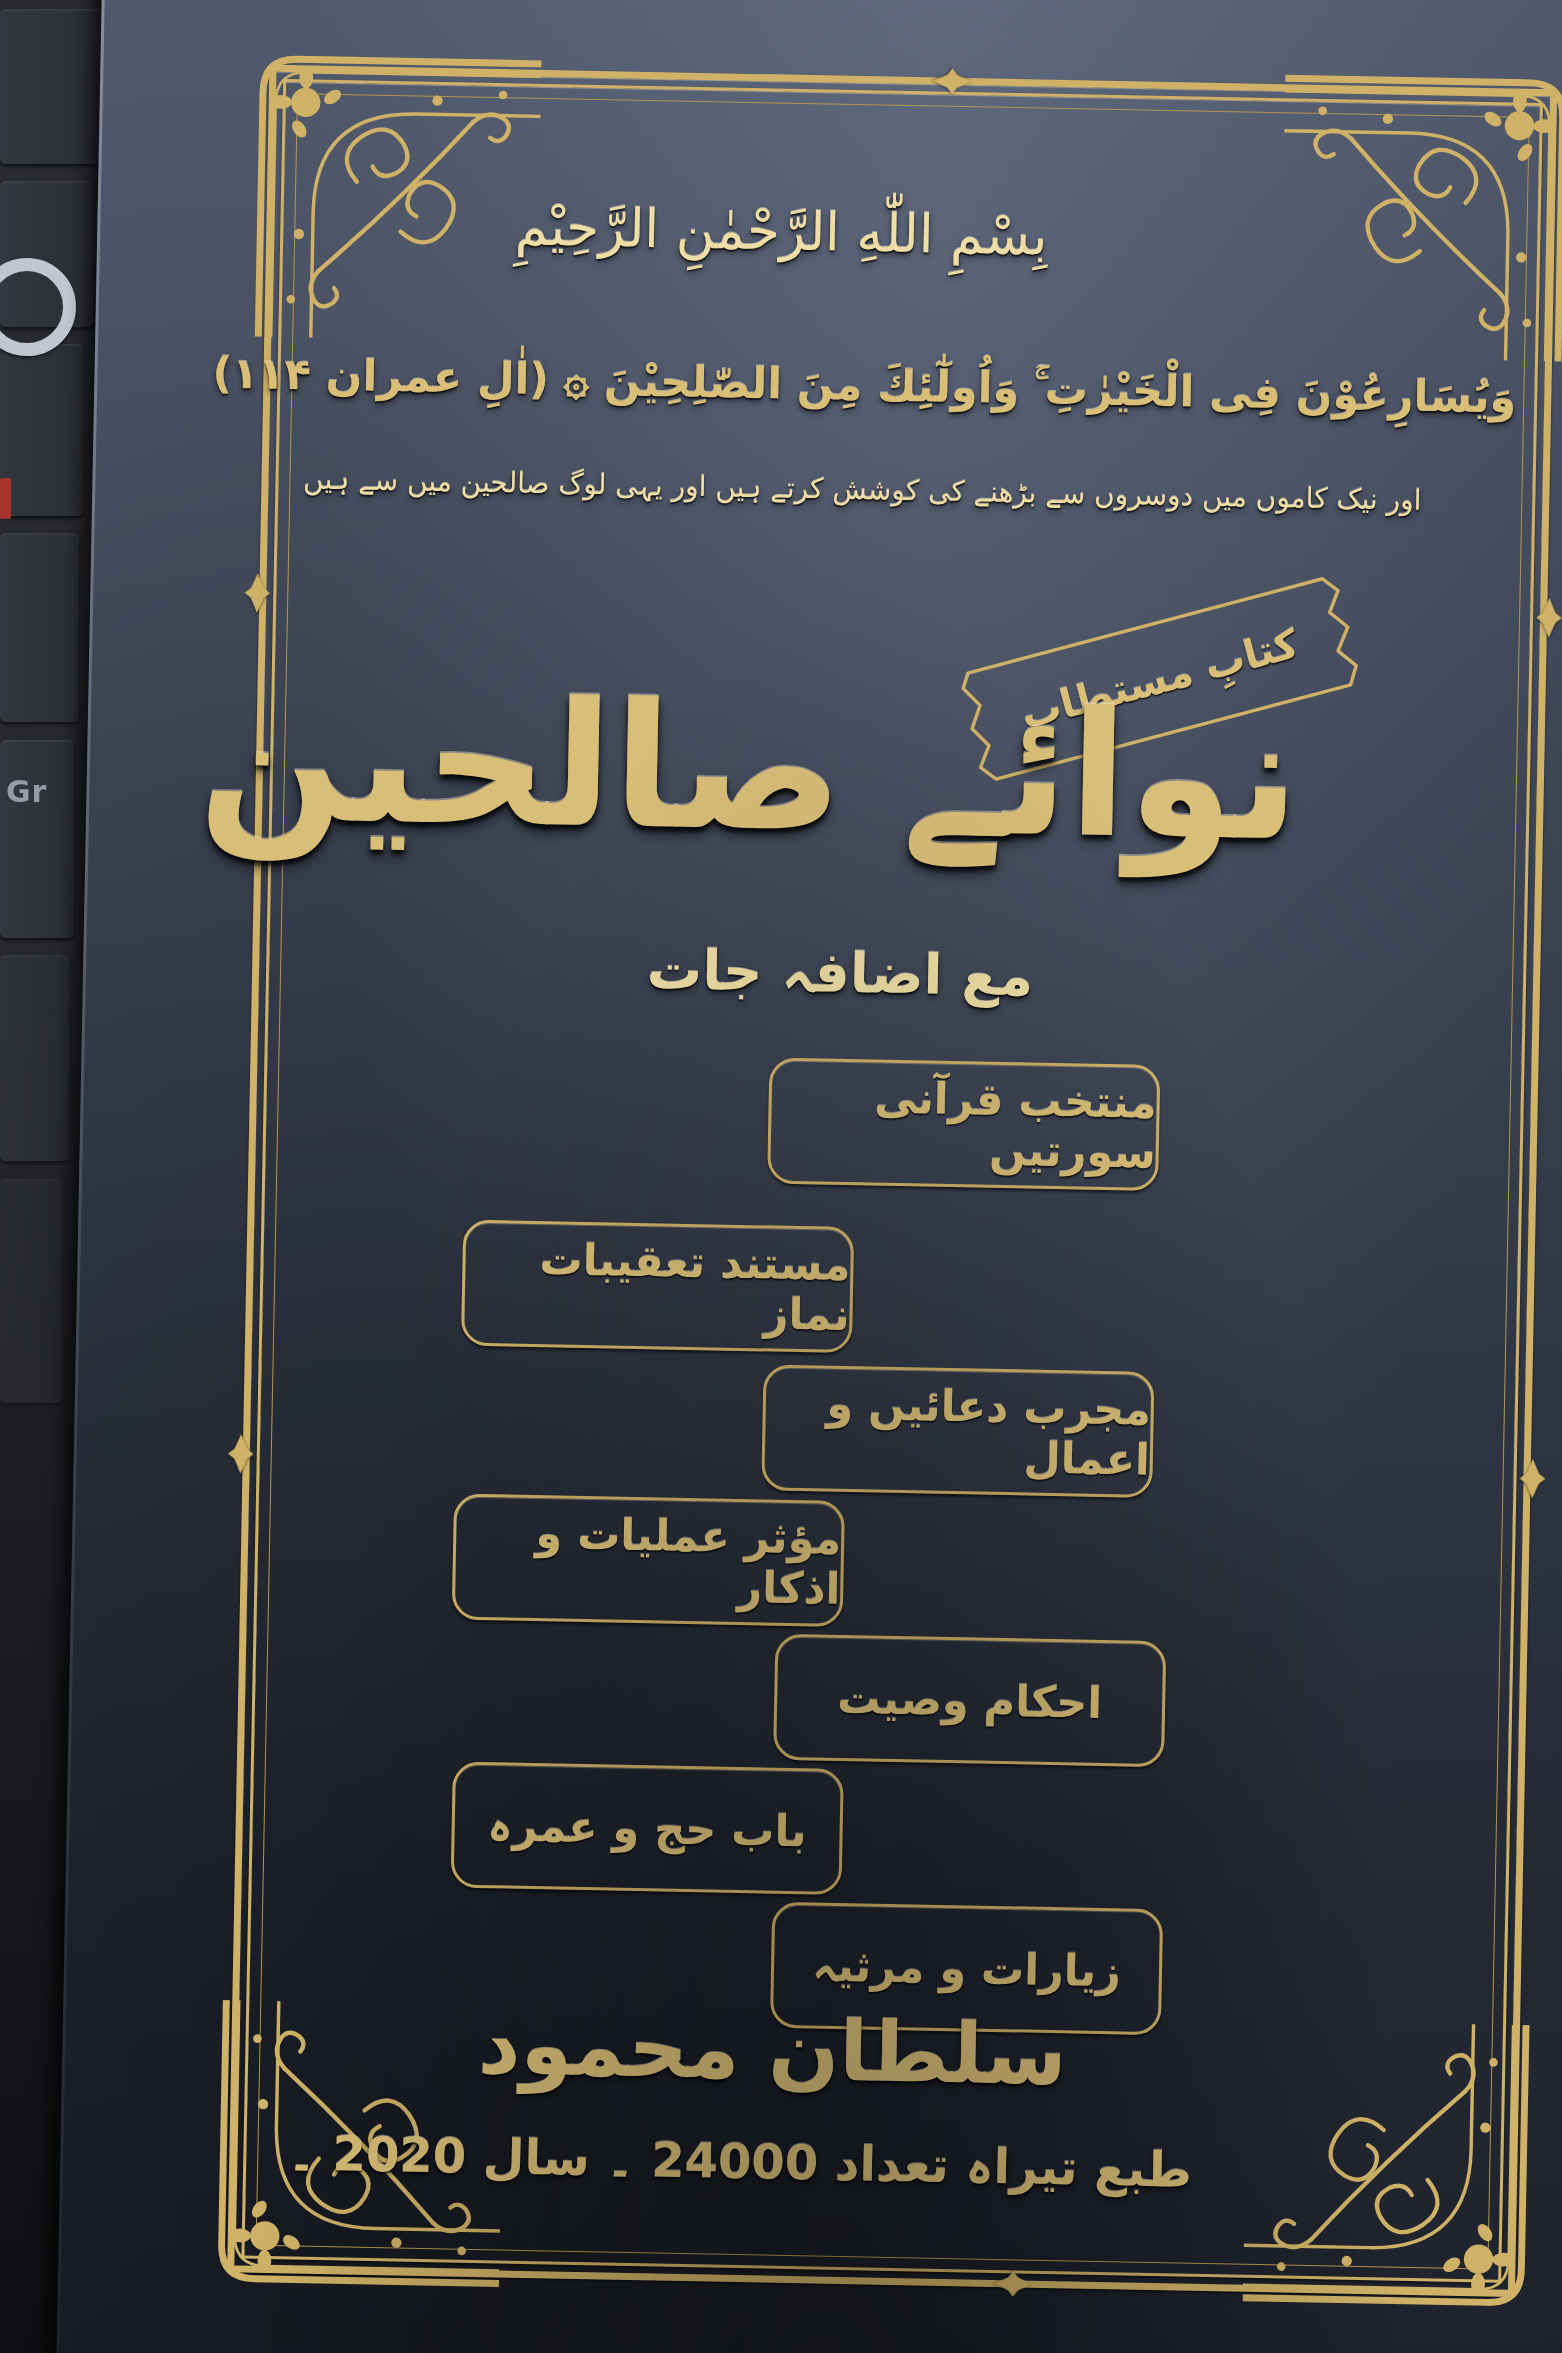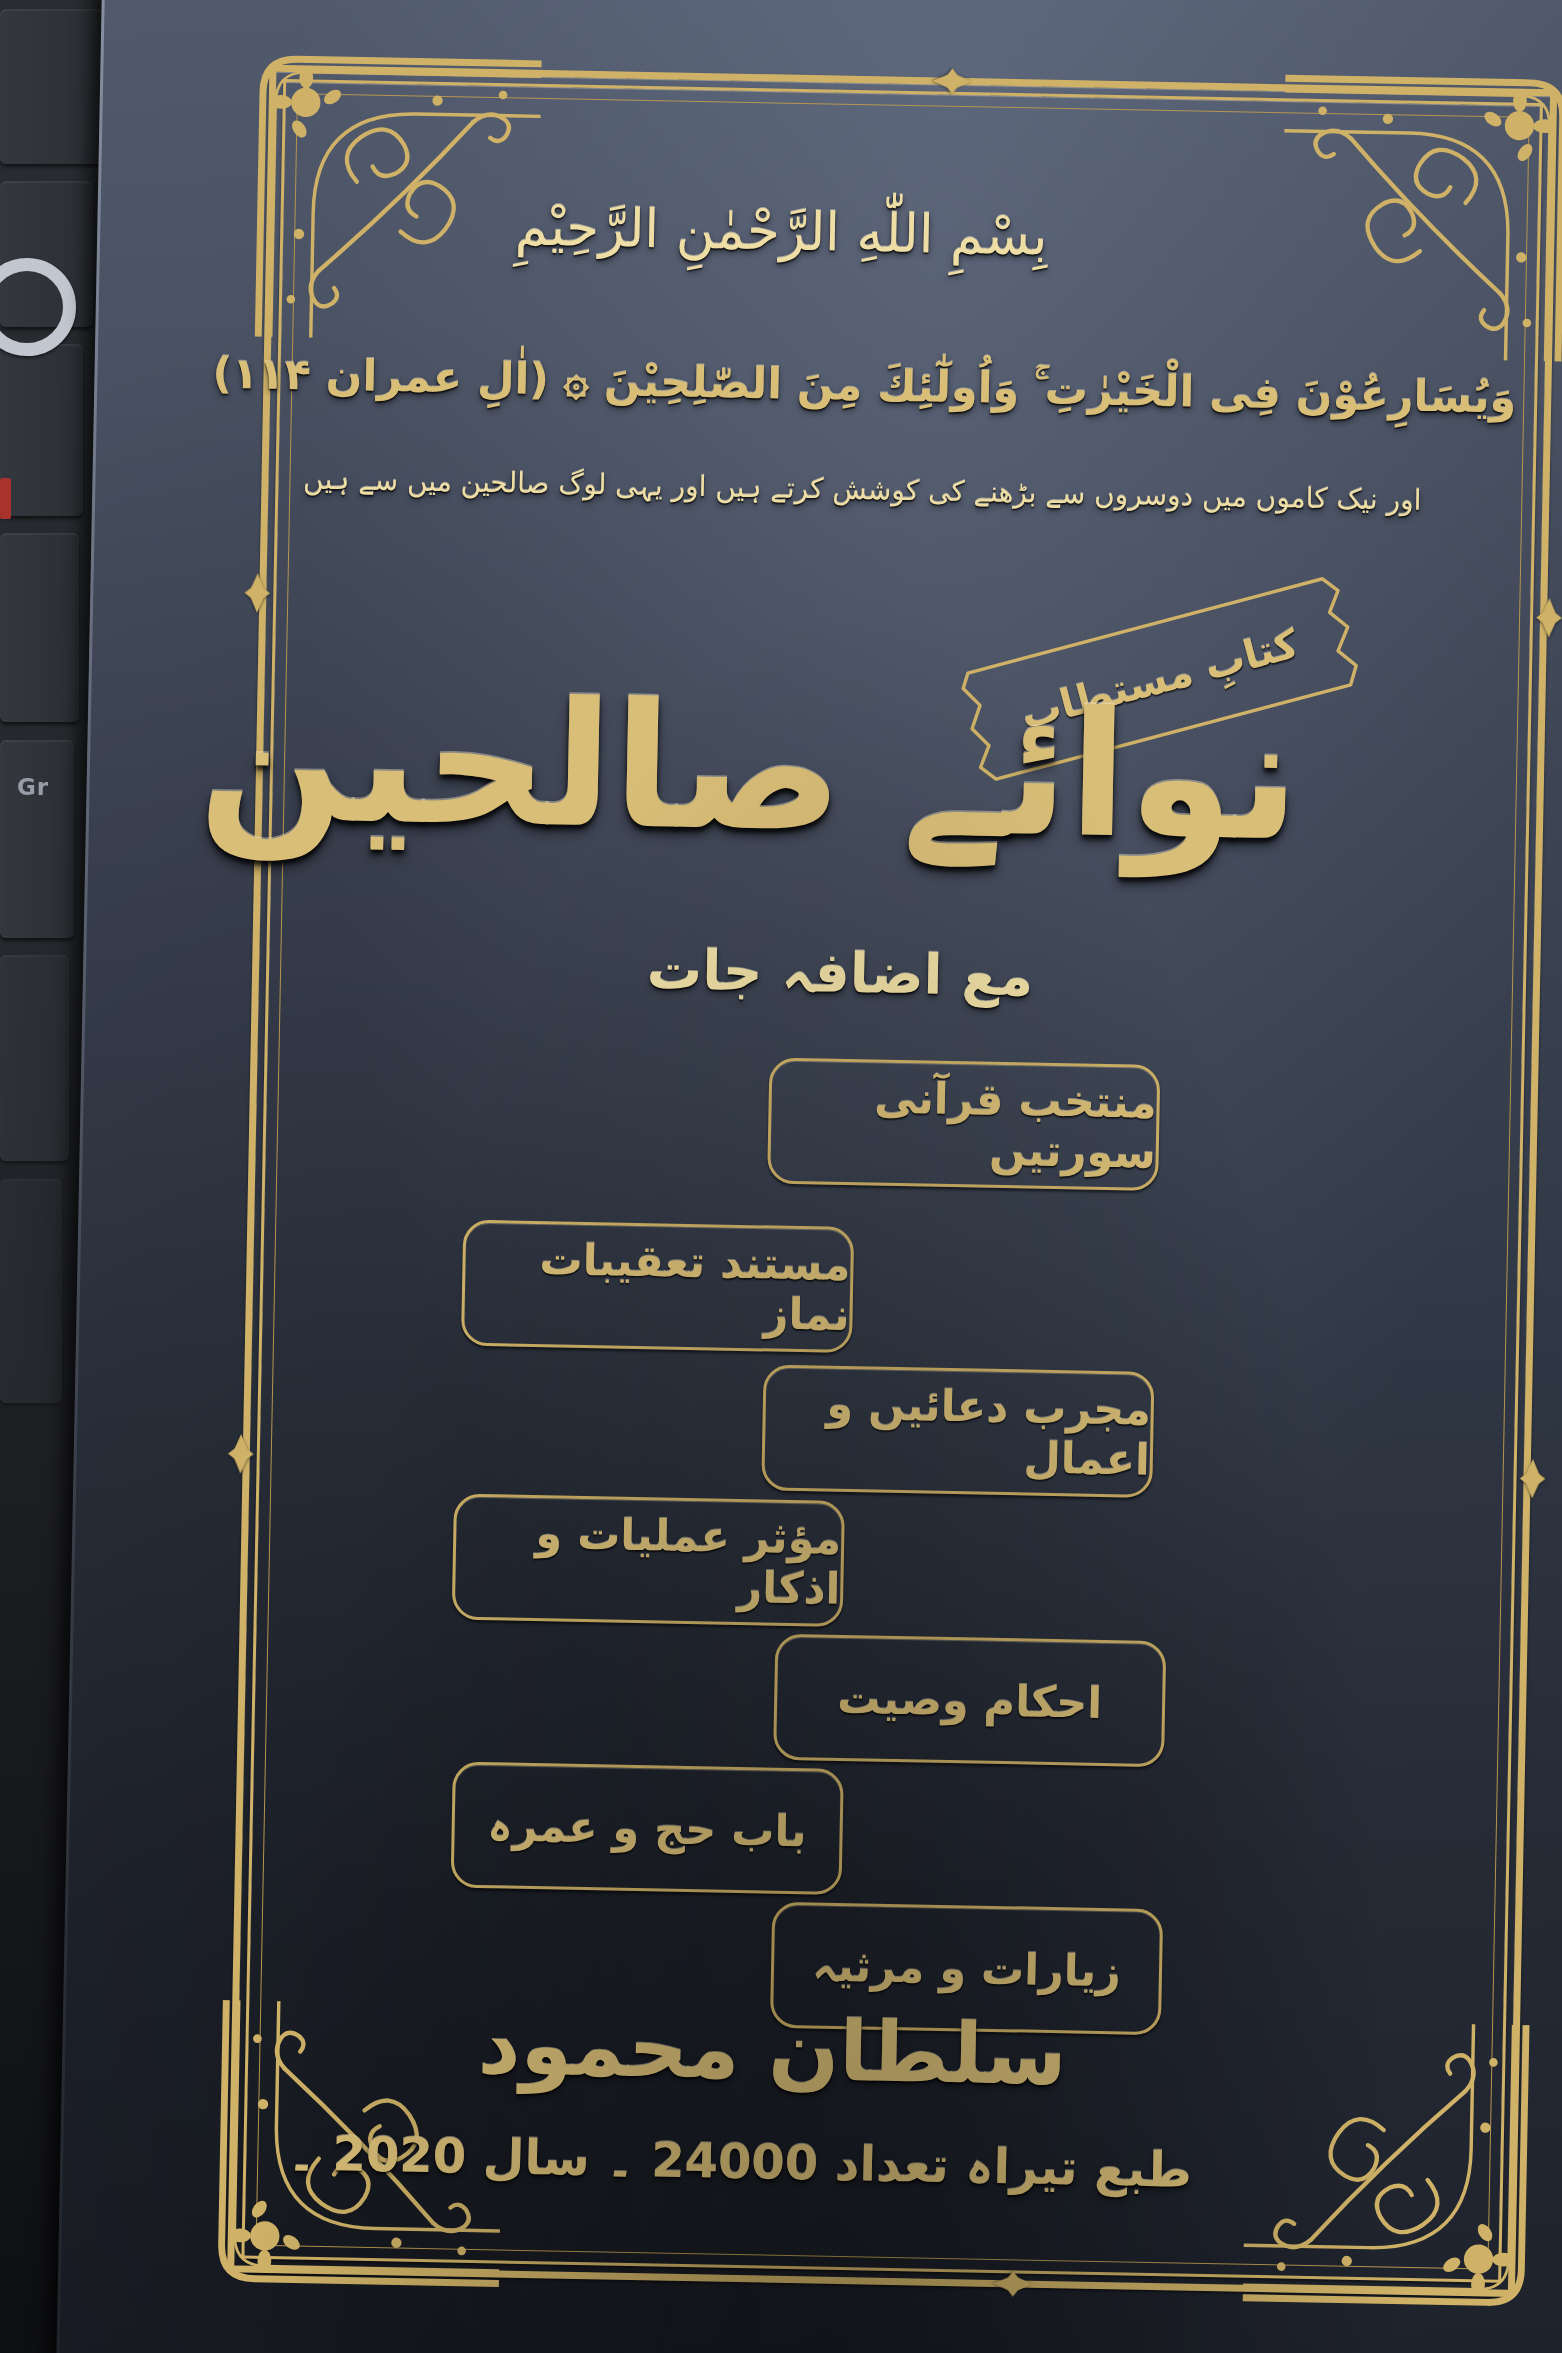--- a/index.html
+++ b/index.html
@@ -8,21 +8,21 @@
 
   
   .backdrop{position:absolute;inset:0;background:#17181c;}
   .kb-strip{position:absolute;left:0;top:0;width:129px;height:100%;
             background:linear-gradient(180deg,#2a2c31 0%,#26282d 40%,#1a1b1f 70%,#0e0f12 100%);}
   .kb-key{position:absolute;background:linear-gradient(90deg,#34373d,#2b2e33);
           border-radius:6px;box-shadow:inset 0 1.7px 1.7px rgba(255,255,255,.07),0 2.6px 3.4px rgba(0,0,0,.55);}
   .kb-ring{position:absolute;left:-22.4px;top:258px;width:72px;height:72px;border-radius:50%;
            border:13px solid #c2c7cf;box-shadow:0 1.7px 3.4px rgba(0,0,0,.6);}
   .kb-red{position:absolute;left:0;top:478px;width:11.2px;height:41px;background:#a8322c;border-radius:2.6px;}
-  .kb-label{position:absolute;left:17px;top:774px;color:#979da6;font-size:23px;font-weight:bold;
+  .kb-label{position:absolute;left:6px;top:774px;color:#979da6;font-size:30px;font-weight:bold;
             letter-spacing:0.9px;}
 
   
   .book{position:absolute;left:79px;top:-29px;width:1540px;height:2435px;
         transform:rotate(1.1deg);transform-origin:50% 50%;
         border-radius:13.8px 0 0 12px;
         background:
           radial-gradient(ellipse at 55% 10%, rgba(190,205,235,.14), rgba(0,0,0,0) 55%),
           radial-gradient(ellipse at 20% 90%, rgba(0,0,0,.35), rgba(0,0,0,0) 60%),
           linear-gradient(176deg,#525b6e 0%,#495162 16%,#3d4454 36%,#303744 58%,#252a35 78%,#1d212a 100%);

